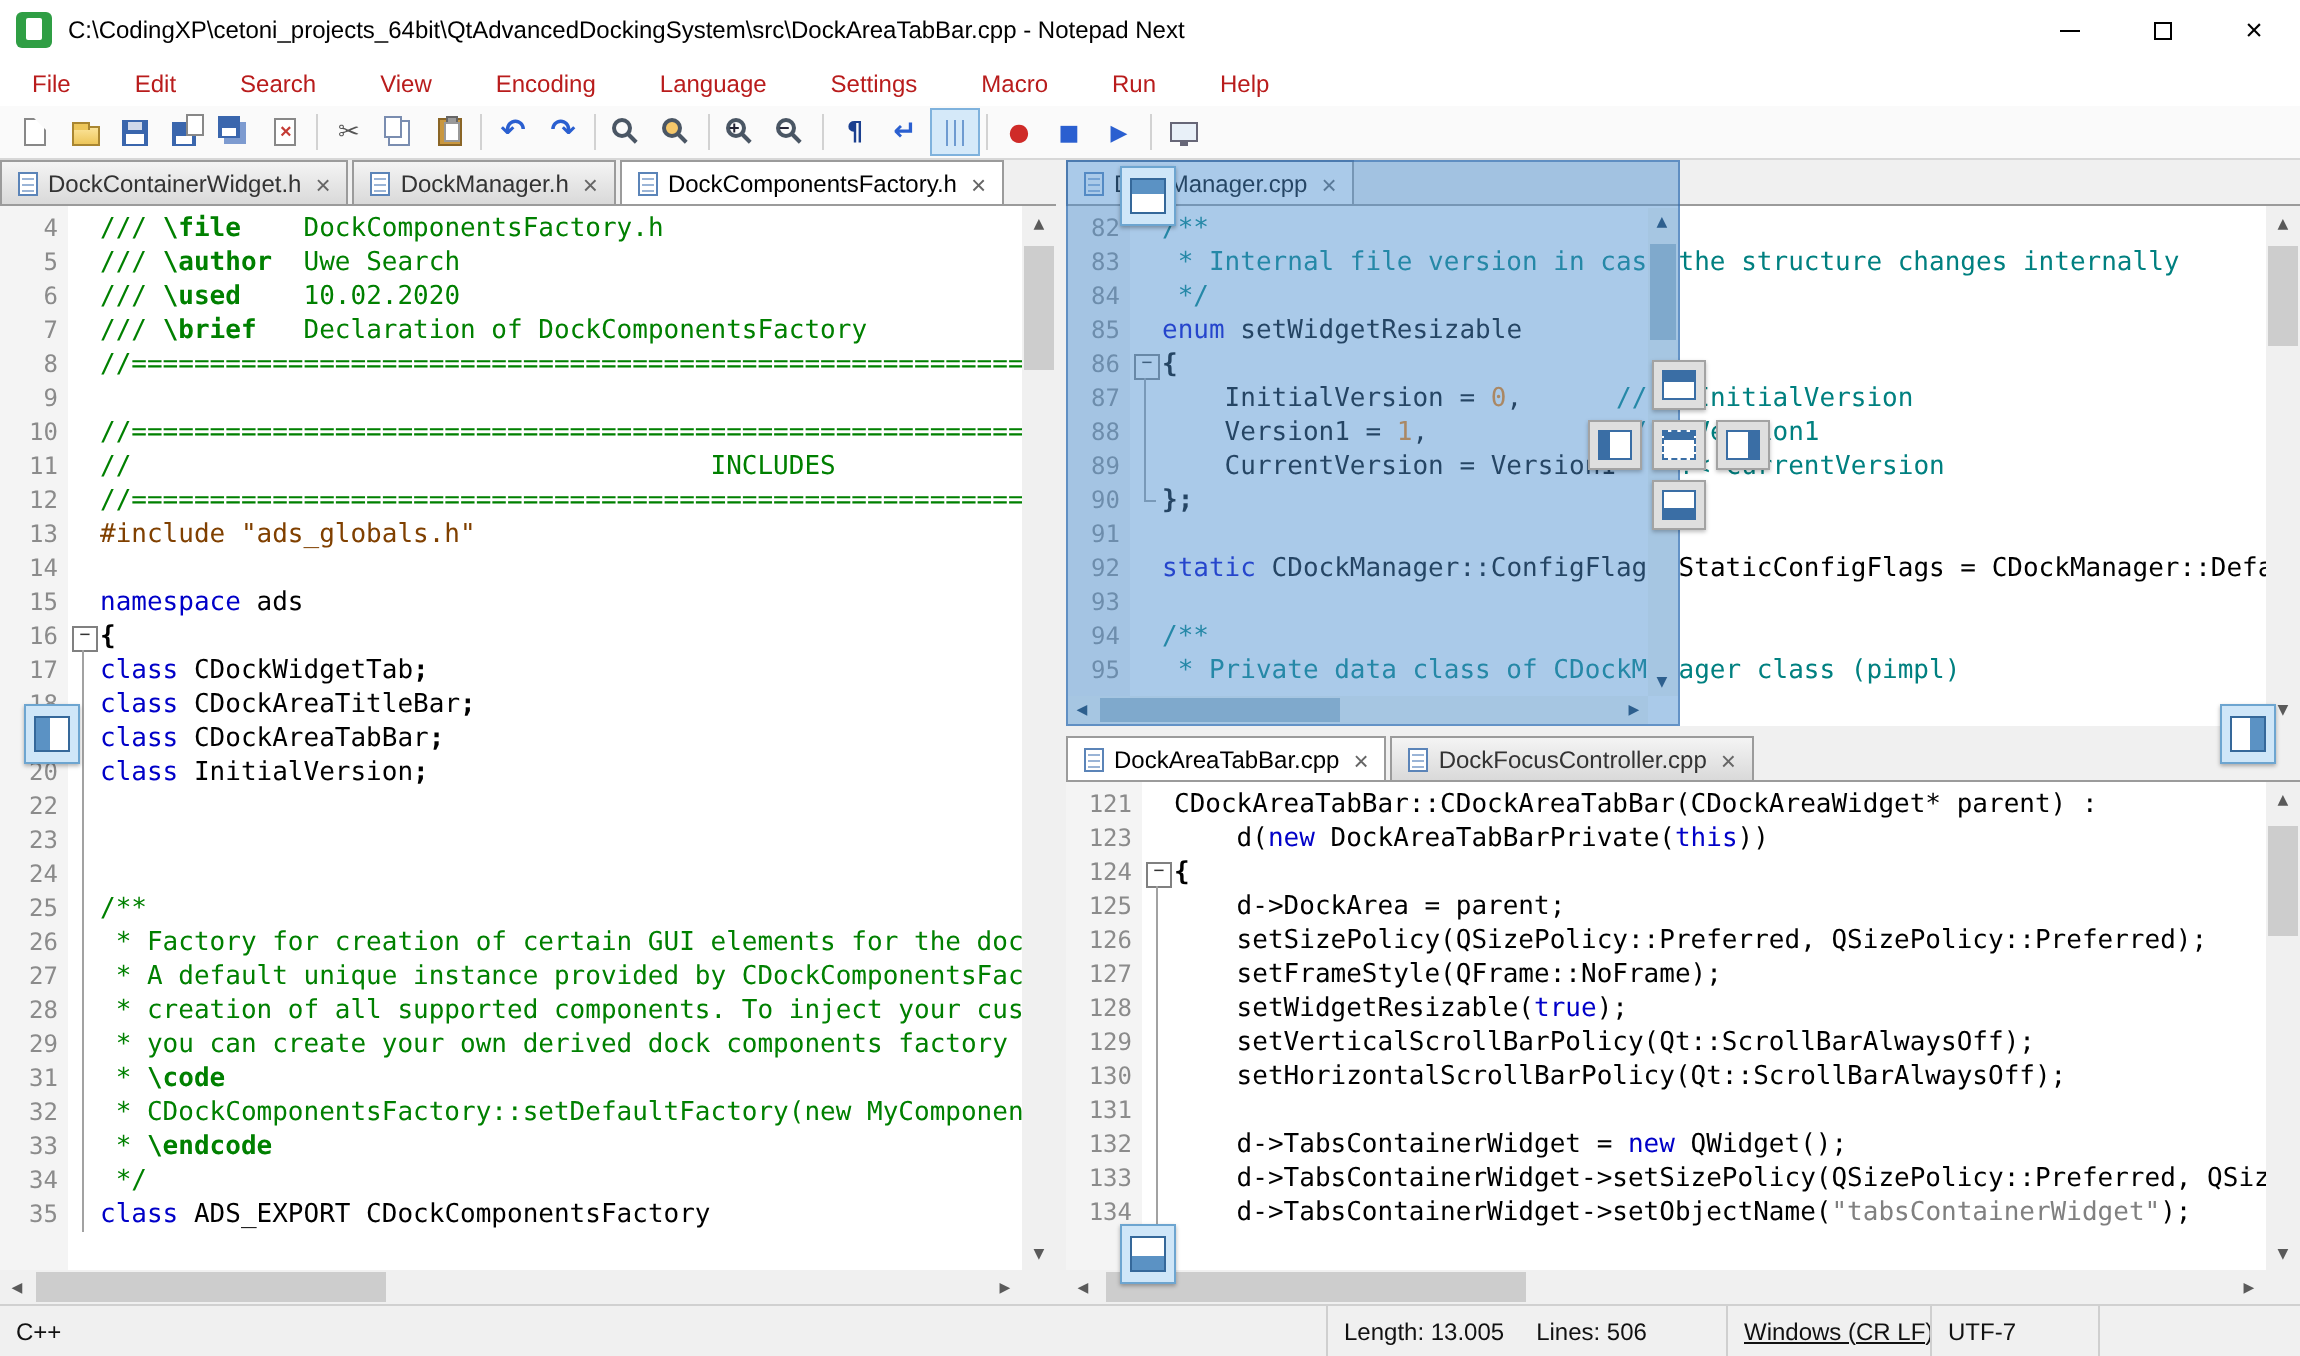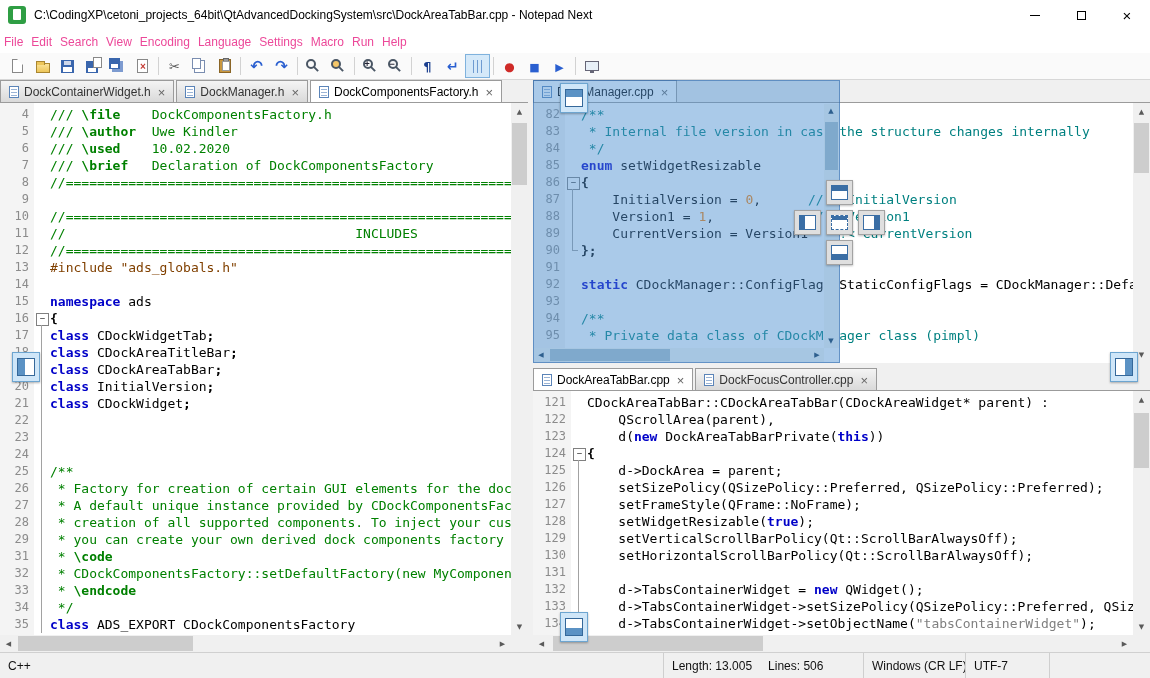--- a/index.html
+++ b/index.html
@@ -14,21 +14,21 @@
   .app-icon::after { content:""; position:absolute; left:5px; top:3px; width:8px; height:11px; background:#fff; border-radius:1px; }
   .title-text { margin-left:8px; font-size:12px; color:#000; flex:1; white-space:nowrap; overflow:hidden; }
   .win-controls { display:flex; height:100%; }
   .wbtn { width:46px; height:100%; display:flex; align-items:center; justify-content:center; }
   .glyph-min { width:10px; height:1px; background:#000; }
   .glyph-max { width:9px; height:9px; border:1px solid #000; }
   .glyph-close { font-size:15px; line-height:1; color:#000; }
 
   
   .menubar { height:23px; display:flex; align-items:stretch; background:#fff; font-size:12px; }
-  .menu-item { padding:0 4px; display:flex; align-items:center; color:#ec4899; }
+  .menu-item { padding:0 16px; display:flex; align-items:center; color:#b91c1c; }
 
   
   .toolbar { height:27px; display:flex; align-items:center; background:#fafafa; border-bottom:1px solid #d7d7d7; padding-left:5px; }
   .tsep { width:1px; height:18px; background:#d2d2d2; margin:0 3px; }
   .tbtn { width:25px; height:24px; display:flex; align-items:center; justify-content:center; border:1px solid transparent; }
   .tbtn.active { background:#d5e9f9; border:1px solid #7fb2dd; }
   .ic { position:relative; display:inline-block; }
 
   .ic-new-file { width:11px; height:14px; background:#fff; border:1px solid #888; }
   .ic-new-file::after { content:""; position:absolute; right:-1px; top:-1px; border:3px solid transparent; border-top-color:#fafafa; border-right-color:#fafafa; }
@@ -101,21 +101,21 @@
   .fold.fline::before { content:""; position:absolute; left:7px; top:0; bottom:0; width:1px; background:#a2a2a2; }
   .fold.fend::before { content:""; position:absolute; left:7px; top:0; height:9px; width:1px; background:#a2a2a2; }
   .fold.fend::after { content:""; position:absolute; left:7px; top:8px; width:6px; height:1px; background:#a2a2a2; }
   .fold.fbox::before { content:"−"; position:absolute; left:2px; top:3px; width:11px; height:11px; border:1px solid #808080; background:#fff;
                        font:9px/9px "DejaVu Sans Mono",monospace; text-align:center; color:#333; }
   .fold.fbox::after { content:""; position:absolute; left:7px; top:15px; bottom:0; width:1px; background:#a2a2a2; }
   .codetext { flex:1; overflow:hidden; color:#000; }
   .tk-c  { color:#008000; }
   .tk-cb { color:#008000; font-weight:bold; }
   .tk-cd { color:#008080; }
-  .tk-k  { color:#0000c8; font-weight:bold; }
+  .tk-k  { color:#0000c8; font-weight:normal; }
   .tk-p  { color:#804000; }
   .tk-s  { color:#808080; }
   .tk-n  { color:#ff8000; }
   .tk-o  { color:#000; font-weight:bold; }
   .tk-t  { color:#000; }
 
   
   .vscroll { position:absolute; top:23px; right:0; width:17px; background:#f0f0f0; }
   #pane-left .vscroll, #pane-rb .vscroll { bottom:17px; }
   #pane-rt .vscroll { bottom:0; }
@@ -162,21 +162,21 @@
   .ei-left::before   { content:""; position:absolute; top:0; bottom:0; left:0; width:7px; background:#5b92c4; }
   .ei-right::before  { content:""; position:absolute; top:0; bottom:0; right:0; width:7px; background:#5b92c4; }
 
   
   .statusbar { position:absolute; left:0; bottom:0; width:100%; height:26px; background:#f0f0f0;
                border-top:1px solid #d0d0d0; display:flex; align-items:stretch; font-size:12px; color:#111; }
   .ssec { display:flex; align-items:center; gap:16px; padding:0 8px; border-right:1px solid #cfcfcf; white-space:nowrap; overflow:hidden; }
   .ss-file-type { flex:1; }
   .ss-document-stats { width:200px; }
   .ss-cursor-position { width:248px; }
-  .ss-eol-format { width:102px; }
+  .ss-eol-format { width:102px;text-decoration:underline; }
   .ss-encoding { width:84px; }
   .ss-extra { width:100px; border-right:none; }
 </style>
 </head>
 <body>
 
 <div id="window">
 
   <div class="titlebar">
     <div class="app-icon"></div>
@@ -299,37 +299,36 @@
           </div>
           <div class="tab active">
             <div class="file-icon"></div>
             <div class="tab-label">DockComponentsFactory.h</div>
             <div class="tab-close">×</div>
           </div>
         </div>
       <div class="editor">
         <div class="code-area">
             <div class="code-line"><div class="ln">4</div><div class="fold"></div><div class="codetext"><span class="tk-c">/// </span><span class="tk-cb">\file</span><span class="tk-c">    DockComponentsFactory.h</span></div></div>
-            <div class="code-line"><div class="ln">5</div><div class="fold"></div><div class="codetext"><span class="tk-c">/// </span><span class="tk-cb">\author</span><span class="tk-c">  Uwe Kindler</span></div></div>
+            <div class="code-line"><div class="ln">5</div><div class="fold"></div><div class="codetext"><span class="tk-c">/// </span><span class="tk-cb">\author</span><span class="tk-c">  Uwe Search</span></div></div>
             <div class="code-line"><div class="ln">6</div><div class="fold"></div><div class="codetext"><span class="tk-c">/// </span><span class="tk-cb">\used</span><span class="tk-c">    10.02.2020</span></div></div>
             <div class="code-line"><div class="ln">7</div><div class="fold"></div><div class="codetext"><span class="tk-c">/// </span><span class="tk-cb">\brief</span><span class="tk-c">   Declaration of DockComponentsFactory</span></div></div>
             <div class="code-line"><div class="ln">8</div><div class="fold"></div><div class="codetext"><span class="tk-c">//=============================================================================</span></div></div>
             <div class="code-line"><div class="ln">9</div><div class="fold"></div><div class="codetext"></div></div>
             <div class="code-line"><div class="ln">10</div><div class="fold"></div><div class="codetext"><span class="tk-c">//=============================================================================</span></div></div>
             <div class="code-line"><div class="ln">11</div><div class="fold"></div><div class="codetext"><span class="tk-c">//                                     INCLUDES</span></div></div>
             <div class="code-line"><div class="ln">12</div><div class="fold"></div><div class="codetext"><span class="tk-c">//=============================================================================</span></div></div>
             <div class="code-line"><div class="ln">13</div><div class="fold"></div><div class="codetext"><span class="tk-p">#include "ads_globals.h"</span></div></div>
             <div class="code-line"><div class="ln">14</div><div class="fold"></div><div class="codetext"></div></div>
             <div class="code-line"><div class="ln">15</div><div class="fold"></div><div class="codetext"><span class="tk-k">namespace</span><span class="tk-t"> ads</span></div></div>
             <div class="code-line"><div class="ln">16</div><div class="fold fbox"></div><div class="codetext"><span class="tk-o">{</span></div></div>
             <div class="code-line"><div class="ln">17</div><div class="fold fline"></div><div class="codetext"><span class="tk-k">class</span><span class="tk-t"> CDockWidgetTab</span><span class="tk-o">;</span></div></div>
             <div class="code-line"><div class="ln">18</div><div class="fold fline"></div><div class="codetext"><span class="tk-k">class</span><span class="tk-t"> CDockAreaTitleBar</span><span class="tk-o">;</span></div></div>
             <div class="code-line"><div class="ln">19</div><div class="fold fline"></div><div class="codetext"><span class="tk-k">class</span><span class="tk-t"> CDockAreaTabBar</span><span class="tk-o">;</span></div></div>
             <div class="code-line"><div class="ln">20</div><div class="fold fline"></div><div class="codetext"><span class="tk-k">class</span><span class="tk-t"> InitialVersion</span><span class="tk-o">;</span></div></div>
-            <div class="code-line"><div class="ln">21</div><div class="fold fline"></div><div class="codetext"><span class="tk-k">class</span><span class="tk-t"> CDockWidget</span><span class="tk-o">;</span></div></div>
             <div class="code-line"><div class="ln">22</div><div class="fold fline"></div><div class="codetext"></div></div>
             <div class="code-line"><div class="ln">23</div><div class="fold fline"></div><div class="codetext"></div></div>
             <div class="code-line"><div class="ln">24</div><div class="fold fline"></div><div class="codetext"></div></div>
             <div class="code-line"><div class="ln">25</div><div class="fold fline"></div><div class="codetext"><span class="tk-c">/**</span></div></div>
             <div class="code-line"><div class="ln">26</div><div class="fold fline"></div><div class="codetext"><span class="tk-c"> * Factory for creation of certain GUI elements for the docking framework.</span></div></div>
             <div class="code-line"><div class="ln">27</div><div class="fold fline"></div><div class="codetext"><span class="tk-c"> * A default unique instance provided by CDockComponentsFactory is used for</span></div></div>
             <div class="code-line"><div class="ln">28</div><div class="fold fline"></div><div class="codetext"><span class="tk-c"> * creation of all supported components. To inject your custom components,</span></div></div>
             <div class="code-line"><div class="ln">29</div><div class="fold fline"></div><div class="codetext"><span class="tk-c"> * you can create your own derived dock components factory and register</span></div></div>
             <div class="code-line"><div class="ln">31</div><div class="fold fline"></div><div class="codetext"><span class="tk-c"> * </span><span class="tk-cb">\code</span></div></div>
             <div class="code-line"><div class="ln">32</div><div class="fold fline"></div><div class="codetext"><span class="tk-c"> * CDockComponentsFactory::setDefaultFactory(new MyComponentsFactory());</span></div></div>
@@ -397,21 +396,20 @@
           </div>
           <div class="tab">
             <div class="file-icon"></div>
             <div class="tab-label">DockFocusController.cpp</div>
             <div class="tab-close">×</div>
           </div>
         </div>
       <div class="editor">
         <div class="code-area">
             <div class="code-line"><div class="ln">121</div><div class="fold"></div><div class="codetext"><span class="tk-t">CDockAreaTabBar::CDockAreaTabBar(CDockAreaWidget* parent) :</span></div></div>
-            <div class="code-line"><div class="ln">122</div><div class="fold"></div><div class="codetext"><span class="tk-t">    QScrollArea(parent),</span></div></div>
             <div class="code-line"><div class="ln">123</div><div class="fold"></div><div class="codetext"><span class="tk-t">    d(</span><span class="tk-k">new</span><span class="tk-t"> DockAreaTabBarPrivate(</span><span class="tk-k">this</span><span class="tk-t">))</span></div></div>
             <div class="code-line"><div class="ln">124</div><div class="fold fbox"></div><div class="codetext"><span class="tk-o">{</span></div></div>
             <div class="code-line"><div class="ln">125</div><div class="fold fline"></div><div class="codetext"><span class="tk-t">    d-&gt;DockArea = parent;</span></div></div>
             <div class="code-line"><div class="ln">126</div><div class="fold fline"></div><div class="codetext"><span class="tk-t">    setSizePolicy(QSizePolicy::Preferred, QSizePolicy::Preferred);</span></div></div>
             <div class="code-line"><div class="ln">127</div><div class="fold fline"></div><div class="codetext"><span class="tk-t">    setFrameStyle(QFrame::NoFrame);</span></div></div>
             <div class="code-line"><div class="ln">128</div><div class="fold fline"></div><div class="codetext"><span class="tk-t">    setWidgetResizable(</span><span class="tk-k">true</span><span class="tk-t">);</span></div></div>
             <div class="code-line"><div class="ln">129</div><div class="fold fline"></div><div class="codetext"><span class="tk-t">    setVerticalScrollBarPolicy(Qt::ScrollBarAlwaysOff);</span></div></div>
             <div class="code-line"><div class="ln">130</div><div class="fold fline"></div><div class="codetext"><span class="tk-t">    setHorizontalScrollBarPolicy(Qt::ScrollBarAlwaysOff);</span></div></div>
             <div class="code-line"><div class="ln">131</div><div class="fold fline"></div><div class="codetext"></div></div>
             <div class="code-line"><div class="ln">132</div><div class="fold fline"></div><div class="codetext"><span class="tk-t">    d-&gt;TabsContainerWidget = </span><span class="tk-k">new</span><span class="tk-t"> QWidget();</span></div></div>

